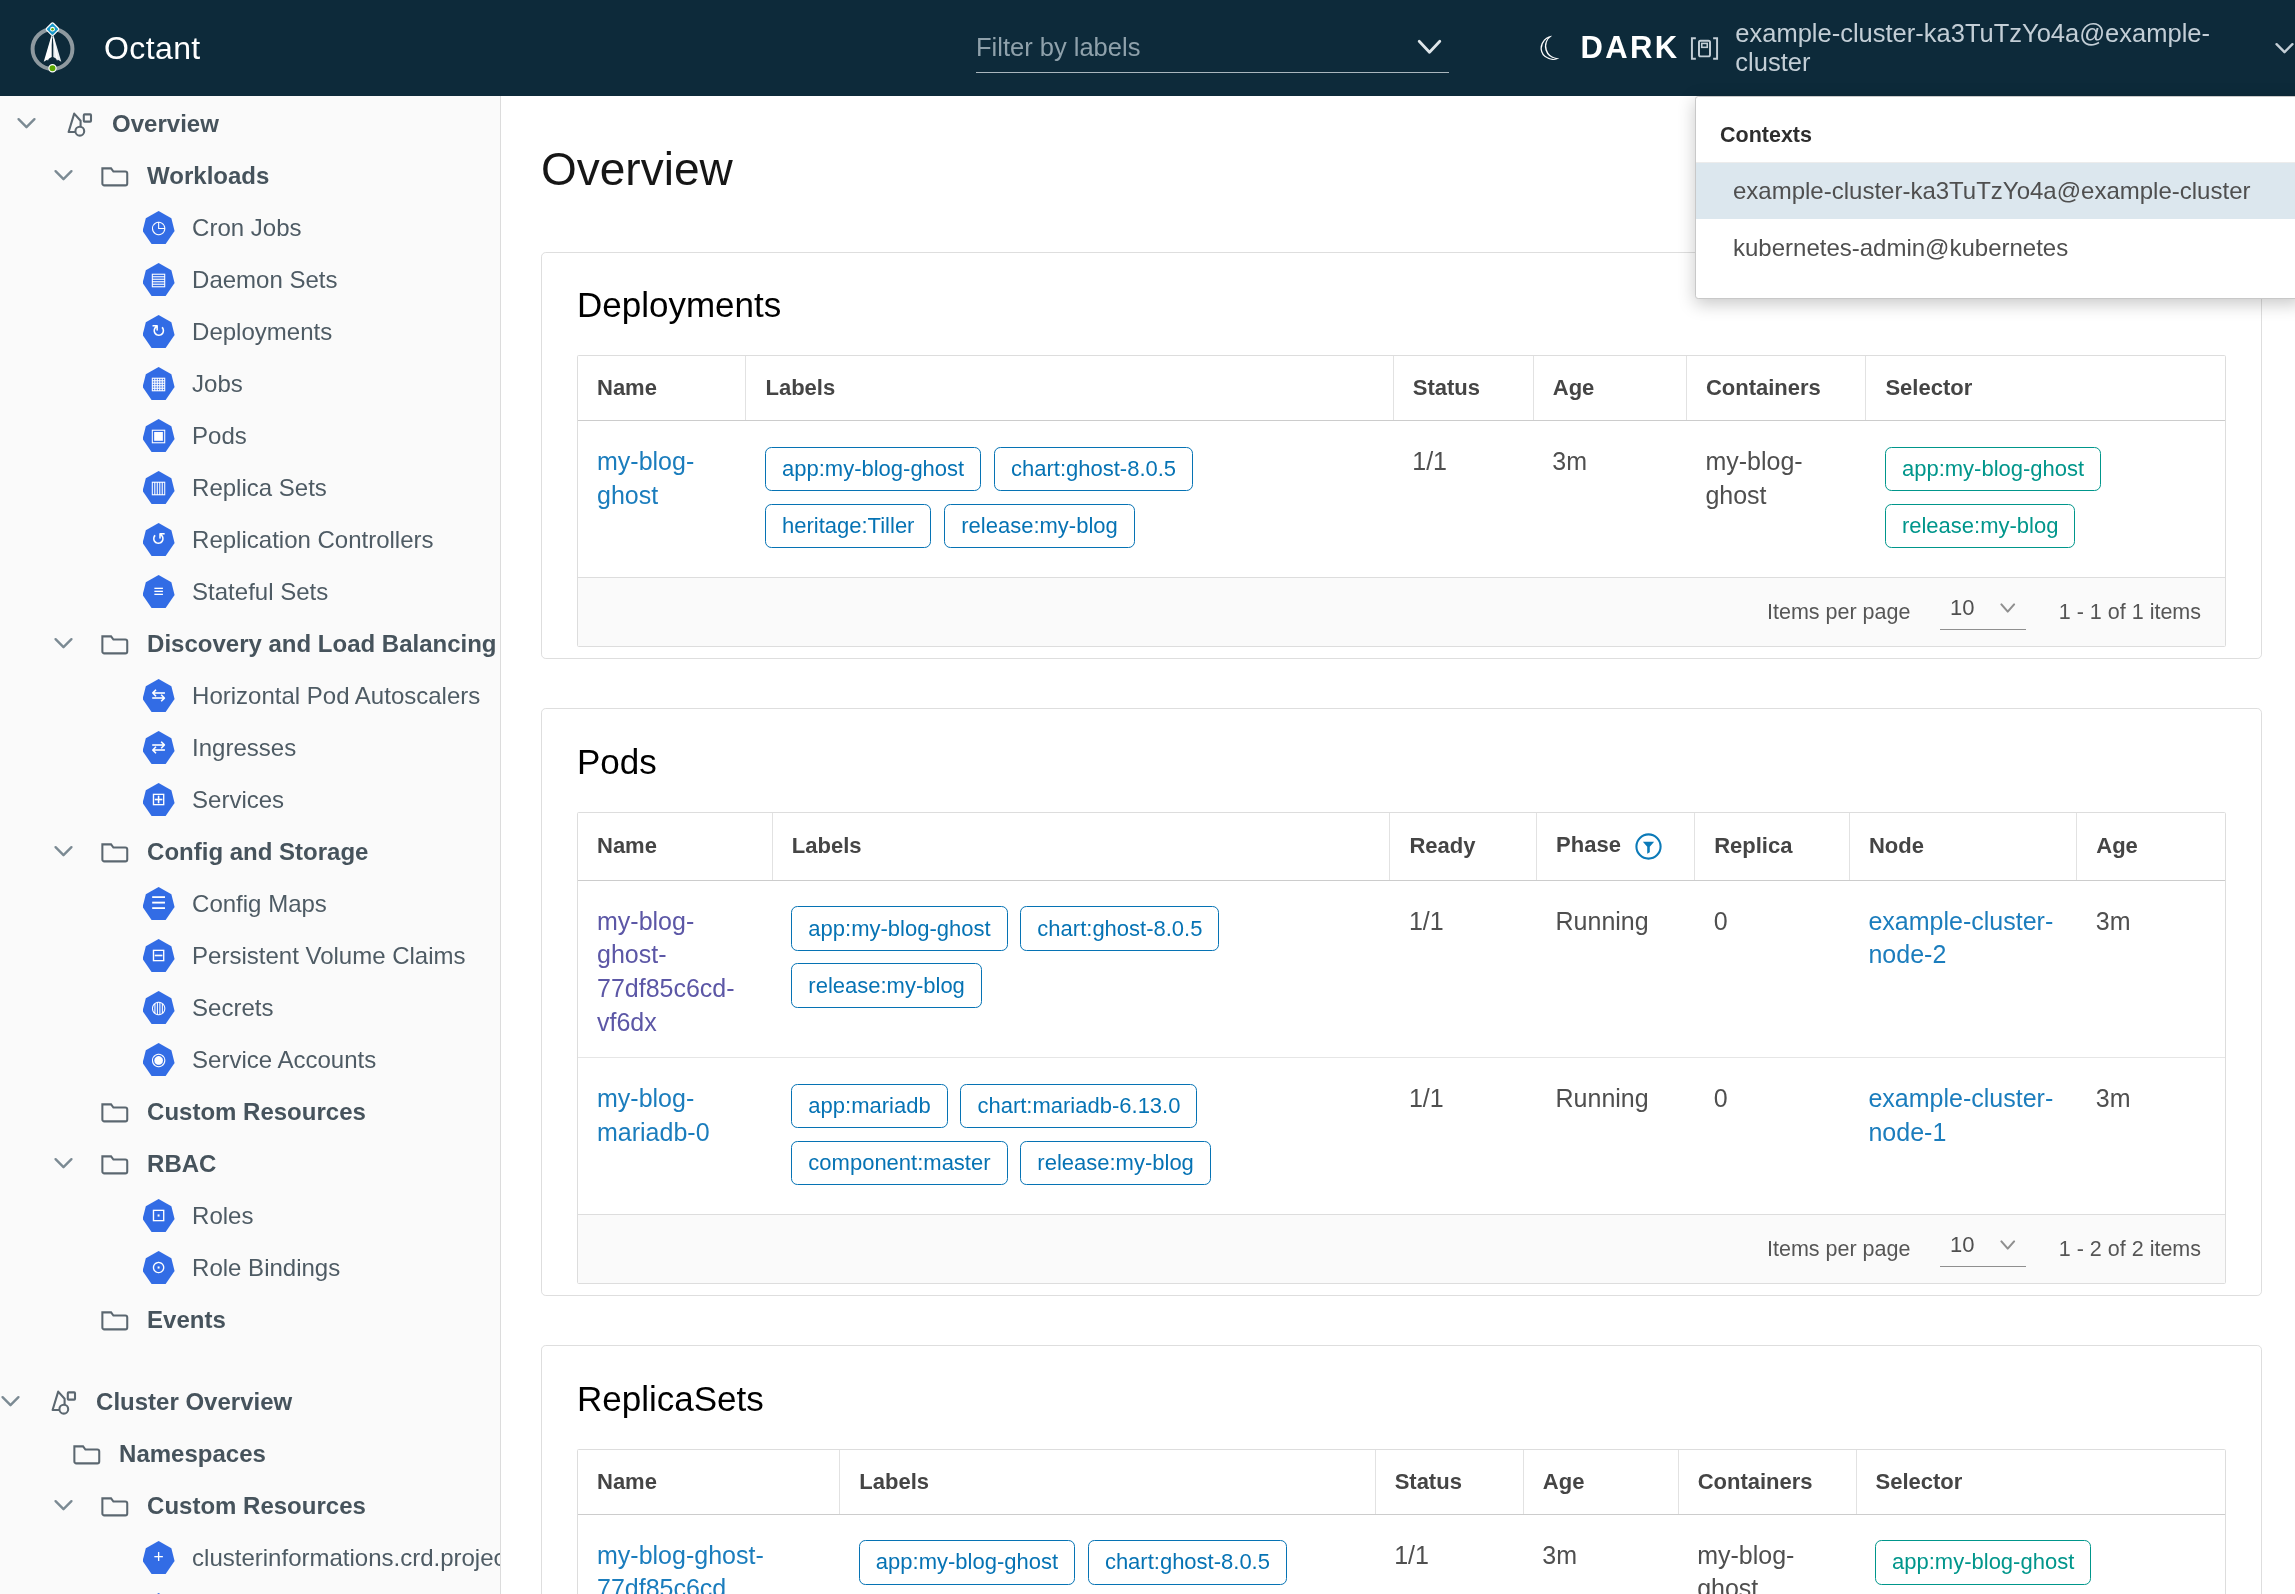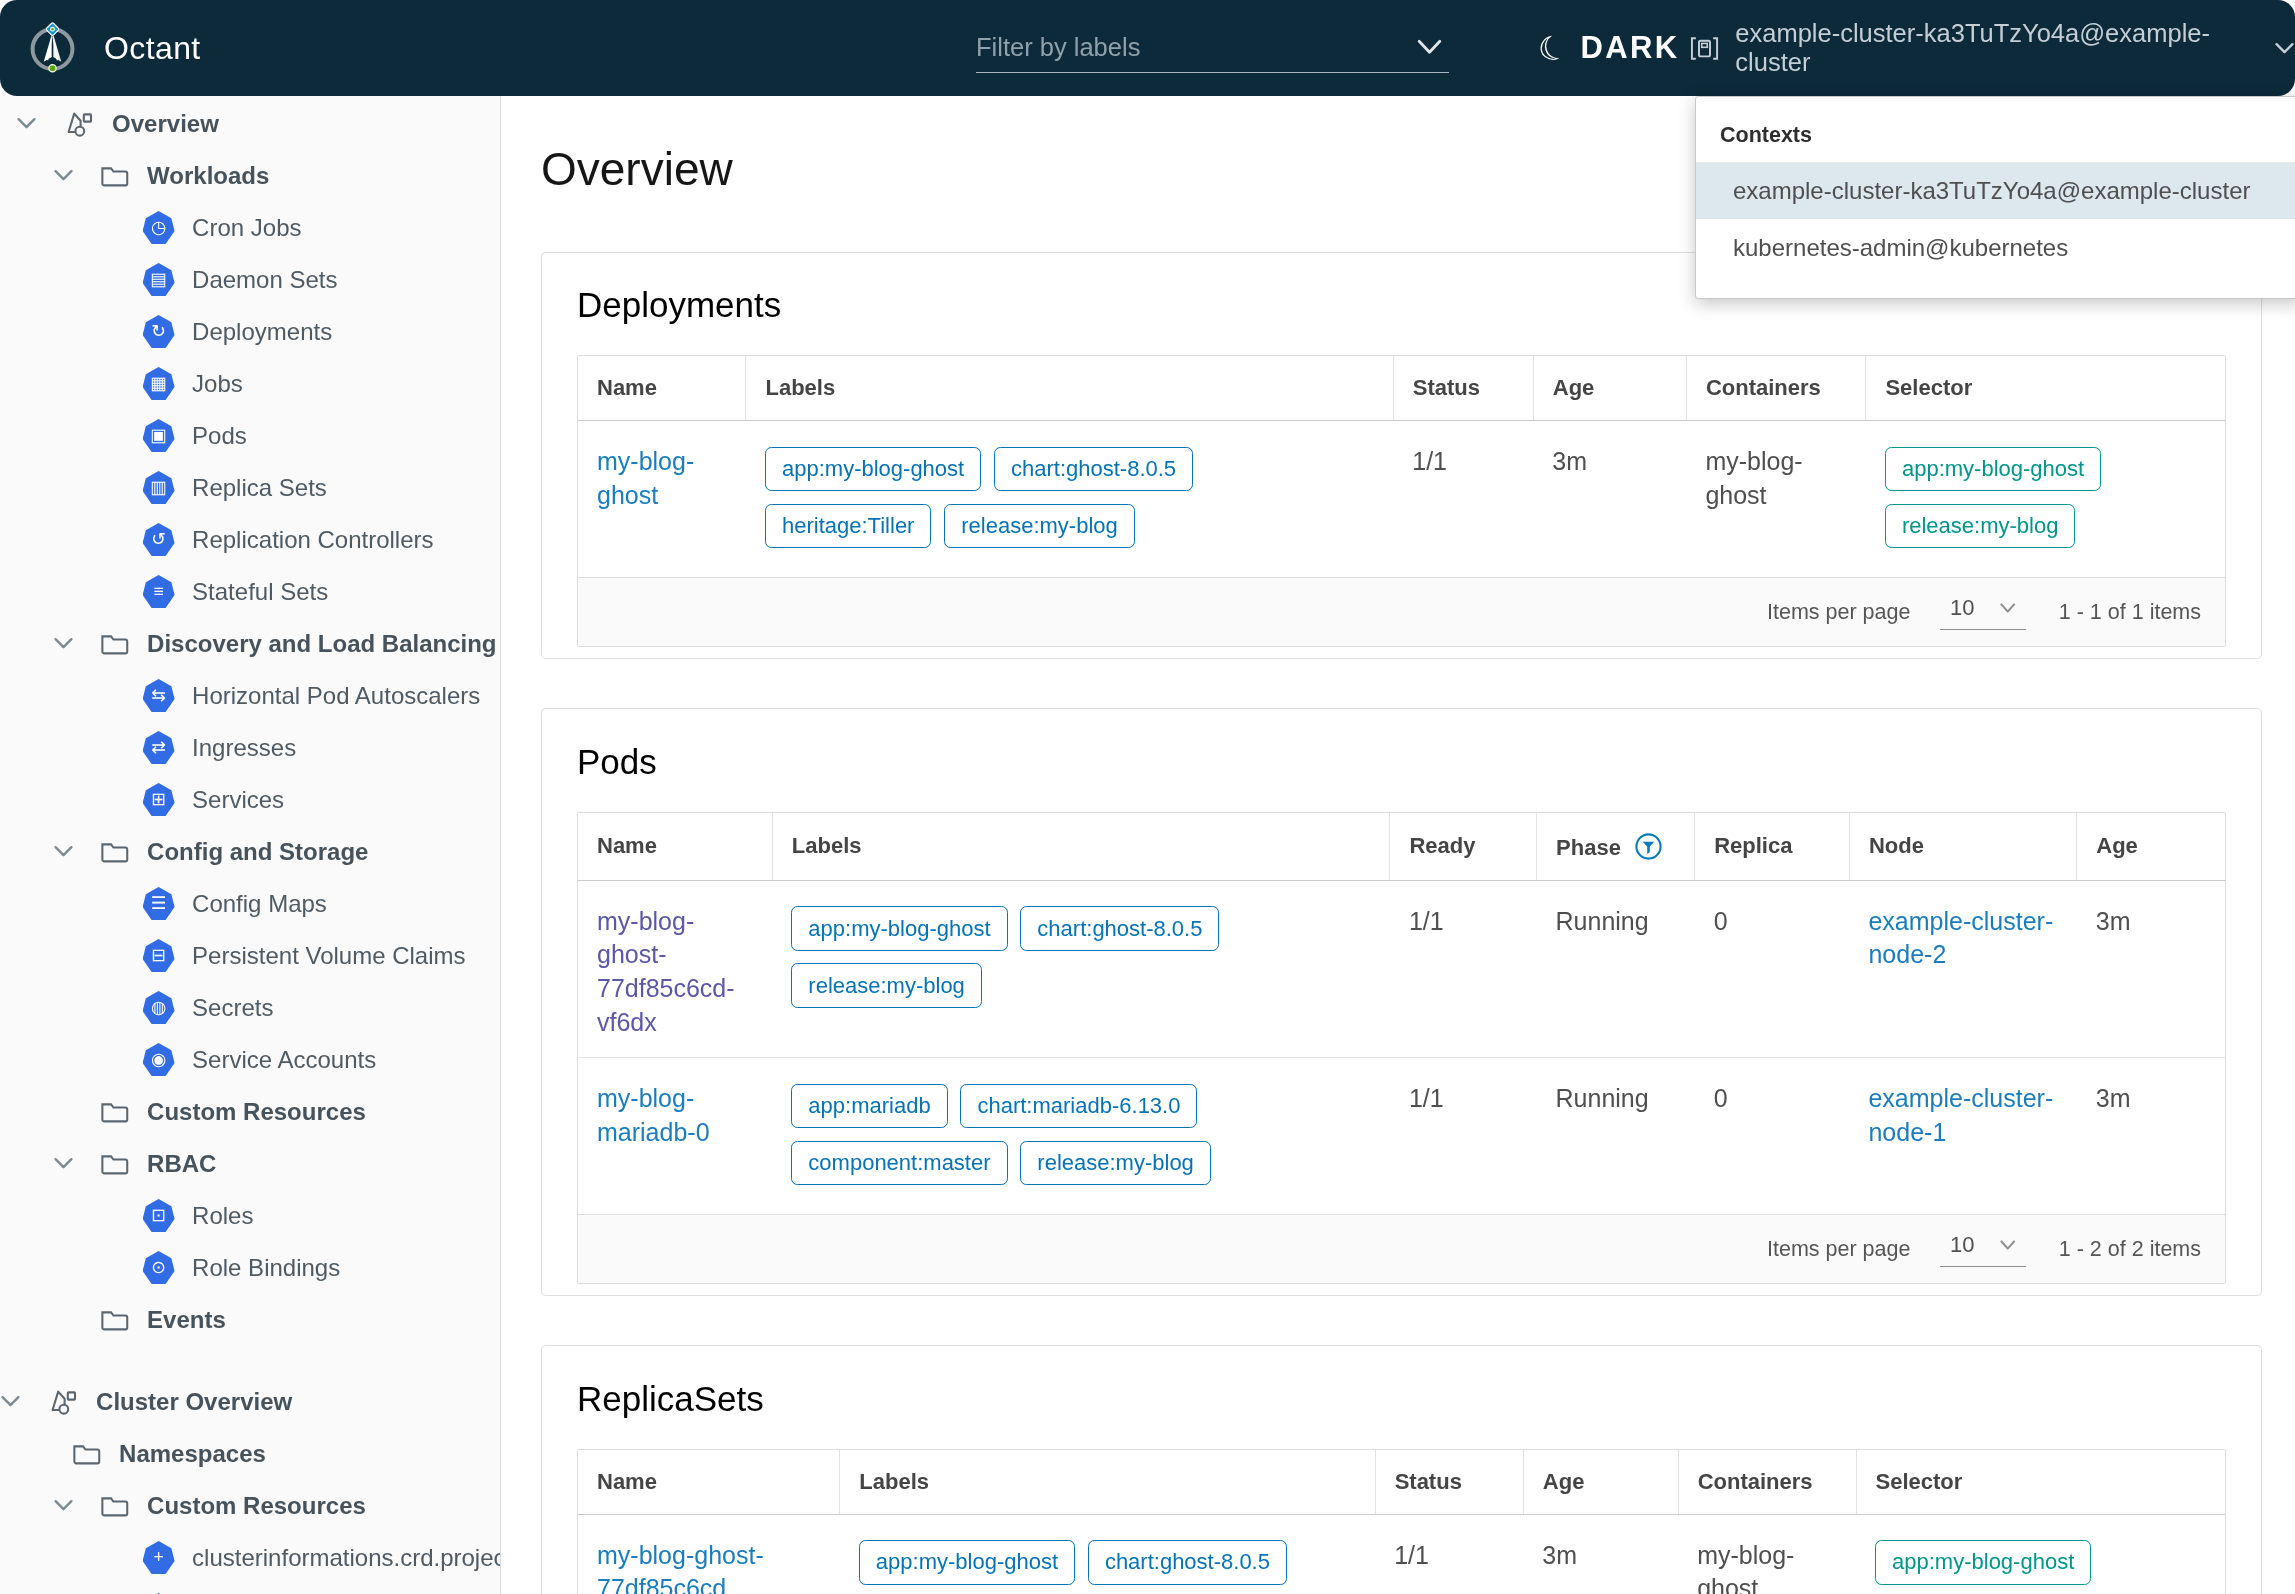--- a/index.html
+++ b/index.html
@@ -6,21 +6,21 @@
     --header-bg:#0d2a3a; --accent-blue:#49afd9; --link-blue:#1b7dbd;
     --visited-purple:#5c57a6; --chip-blue:#0673b4; --chip-green:#00968b;
     --k8s-blue:#326ce5; --sidebar-bg:#fafafa; --selected-bg:#dce7ee;
   }
   *{box-sizing:border-box;margin:0;padding:0;}
   html,body{margin:0;padding:0;}
   body{font-family:"Liberation Sans",sans-serif;background:#fff;}
   #screen{position:relative;width:2295px;height:1594px;overflow:hidden;background:#fff;}
 
   
-  .header{position:absolute;top:0;left:0;width:2295px;height:96px;background:var(--header-bg);z-index:40;border-radius:17px;}
+  .header{position:absolute;top:0;left:0;width:2295px;height:96px;background:var(--header-bg);z-index:40;}
   .logo{position:absolute;left:27px;top:22px;width:51px;height:51px;}
   .app-title{position:absolute;left:104px;top:50%;transform:translateY(-50%);color:#fff;font-size:32px;font-weight:400;letter-spacing:0.4px;}
   .ns-select{position:absolute;left:544px;top:19px;width:396px;height:57px;border:1.6px solid var(--accent-blue);border-radius:4.8px;display:flex;align-items:center;padding:0 21px;cursor:pointer;}
   .ns-select .val{color:var(--accent-blue);font-size:27px;}
   .ns-caret{margin-left:auto;width:0;height:0;border-left:10.4px solid transparent;border-right:10.4px solid transparent;border-top:12.8px solid var(--accent-blue);}
   .filter-field{position:absolute;left:976px;top:22px;width:473px;height:51px;border-bottom:1.6px solid rgba(222,230,234,.75);display:flex;align-items:center;cursor:text;}
   .filter-field .ph{color:#8fa1ab;font-size:25.5px;}
   .filter-chevron{margin-left:auto;margin-right:6.4px;}
   .theme-toggle{position:absolute;left:1538px;top:0;height:96px;display:flex;align-items:center;gap:12.8px;color:#fff;cursor:pointer;}
   .moon{font-size:33px;line-height:1;transform:rotate(-18deg);}
@@ -47,21 +47,21 @@
   .main{position:absolute;top:96px;left:501px;right:0;bottom:0;background:#fff;overflow:hidden;padding:0 33px 0 40px;}
   .page-title{margin-top:46px;font-size:46px;font-weight:300;color:#161616;}
   .card{border:0.8px solid #dedede;border-radius:4.8px;background:#fff;padding:29px 35px 11px;}
   .card.first{margin-top:56px;}
   .card + .card{margin-top:49px;}
   .card-title{font-size:35px;font-weight:400;color:#000;margin:3.2px 0 30px;}
   .datagrid{border:0.8px solid #ddd;border-radius:1.6px;}
   table{width:100%;border-collapse:collapse;table-layout:fixed;}
   th{font-size:22px;font-weight:700;color:#454545;text-align:left;padding:19px 19px;border-bottom:1.6px solid #ccc;border-left:0.8px solid #e2e2e2;}
   th:first-child{border-left:none;}
-  th .th-wrap{display:flex;align-items:flex-end;gap:12.8px;}
+  th .th-wrap{display:flex;align-items:flex-start;gap:12.8px;}
   td{font-size:25px;color:#4f4f4f;vertical-align:top;padding:24px 19px 17.5px;line-height:1.35;word-break:break-word;}
   tr + tr td{border-top:1.6px solid #e6e6e6;}
   a.cell-link{color:var(--link-blue);text-decoration:none;cursor:pointer;}
   a.cell-link.purple{color:var(--visited-purple);}
   .chip{display:inline-block;border:1.6px solid var(--chip-blue);color:var(--chip-blue);border-radius:6.4px;padding:6.4px 16px;font-size:22px;margin:1.6px 12.8px 11px 0;background:#fff;white-space:nowrap;}
   .chip.green{border-color:var(--chip-green);color:var(--chip-green);}
   .grid-footer{border-top:1.6px solid #ddd;background:#fafafa;display:flex;justify-content:flex-end;align-items:center;gap:30px;padding:16px 24px;font-size:21.5px;color:#565656;}
   .page-size{display:flex;align-items:center;gap:24px;border-bottom:1.6px solid #8f8f8f;padding:1.6px 9.6px 8px;cursor:pointer;}
   .page-size .val{font-size:22px;color:#4f4f4f;}
   .range{margin-left:3.2px;}

